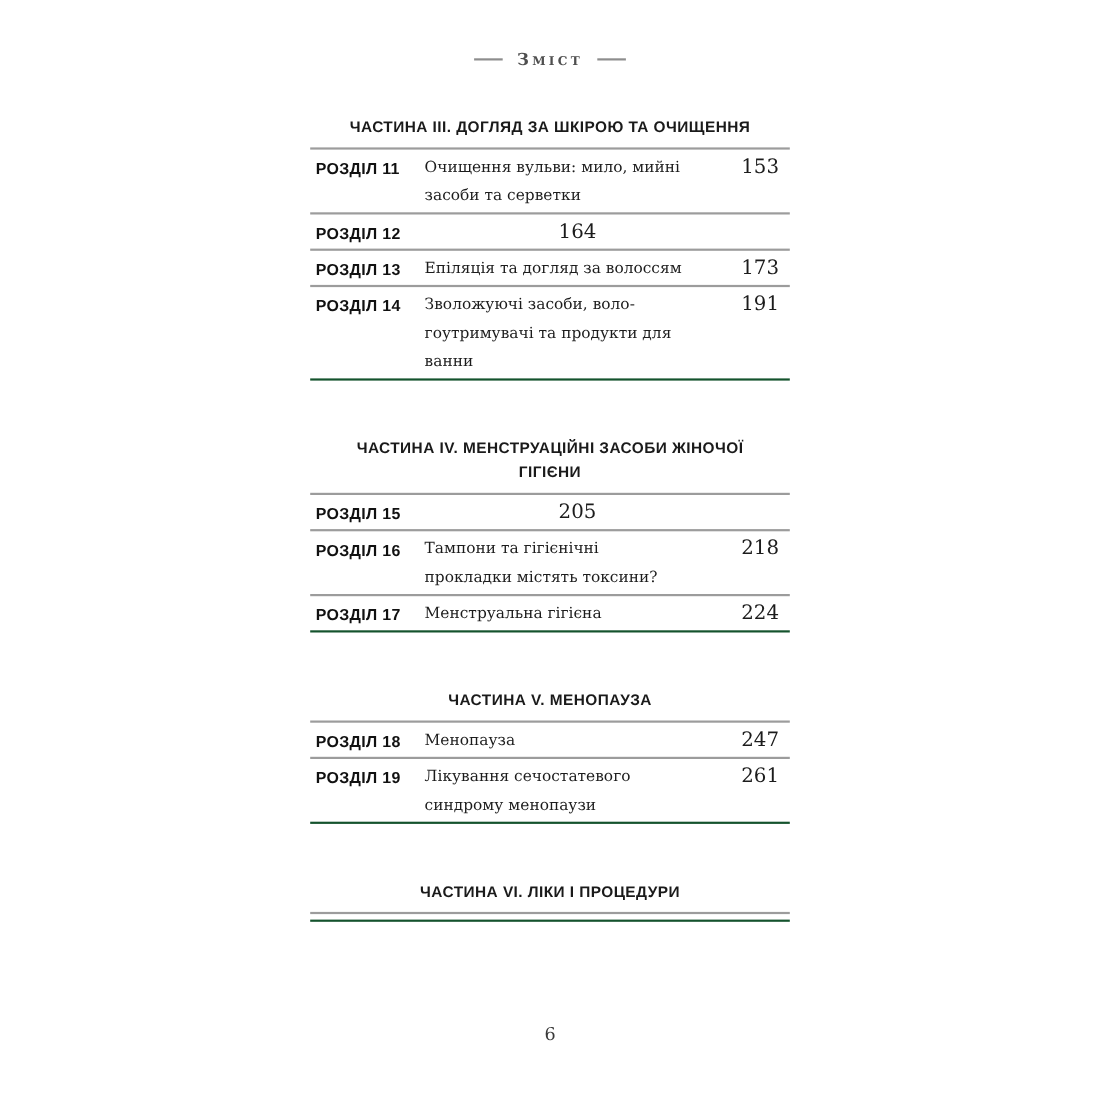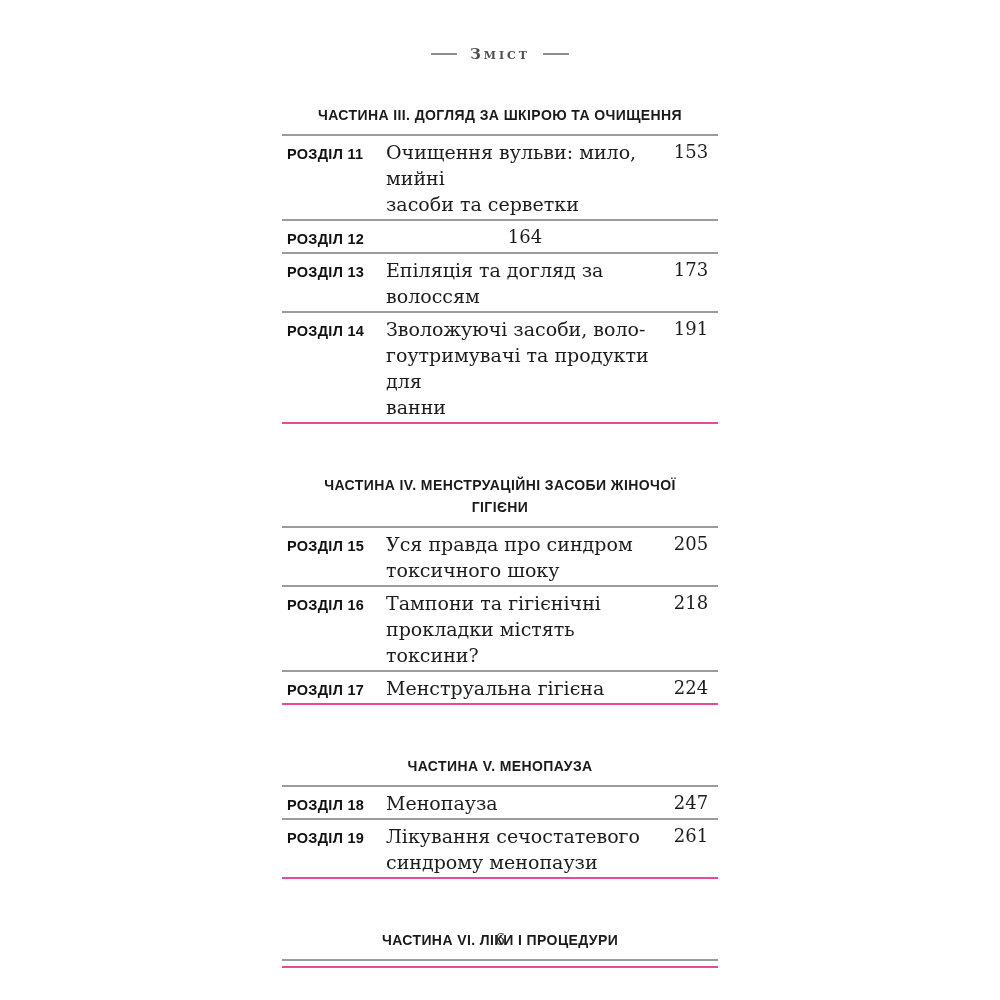--- a/index.html
+++ b/index.html
@@ -50,40 +50,40 @@
     font-family: "Liberation Sans", sans-serif;
     font-weight: bold;
     font-size: 14px;
     line-height: 22px;
     letter-spacing: 0.4px;
     text-align: center;
     color: #1a1a1a;
     margin: 0 0 8px 0;
     white-space: pre-line;
   }
-  .toc-table { border-bottom: 2px solid #ec4899; }
+  .toc-table { border-bottom: 2px solid #14532d; }
   .toc-row {
     display: grid;
     grid-template-columns: 104px 1fr 52px;
     border-top: 2px solid #9c9c9c;
     padding: 3px 0 2px 0;
   }
   .chapter-label {
     font-family: "Liberation Sans", sans-serif;
     font-weight: bold;
     font-size: 14.5px;
     letter-spacing: 0.3px;
     color: #111111;
     padding-left: 5px;
     padding-top: 7px;
     white-space: nowrap;
   }
   .chapter-title {
     font-family: "DejaVu Serif", serif;
-    font-size: 19px;
+    font-size: 14px;
     line-height: 26px;
     color: #1c1c1c;
     white-space: pre-line;
   }
   .chapter-page {
     font-family: "DejaVu Serif", serif;
     font-size: 18px;
     line-height: 26px;
     color: #1c1c1c;
     text-align: center;
@@ -141,22 +141,20 @@
         </div>
       </div>
     </div>
 
     <div class="toc-section">
       <div class="section-heading">ЧАСТИНА IV. МЕНСТРУАЦІЙНІ ЗАСОБИ ЖІНОЧОЇ
 ГІГІЄНИ</div>
       <div class="toc-table">
         <div class="toc-row">
           <span class="chapter-label">РОЗДІЛ 15</span>
-          <span class="chapter-title">Уся правда про синдром
-токсичного шоку</span>
           <span class="chapter-page">205</span>
         </div>
         <div class="toc-row">
           <span class="chapter-label">РОЗДІЛ 16</span>
           <span class="chapter-title">Тампони та гігієнічні
 прокладки містять токсини?</span>
           <span class="chapter-page">218</span>
         </div>
         <div class="toc-row">
           <span class="chapter-label">РОЗДІЛ 17</span>

